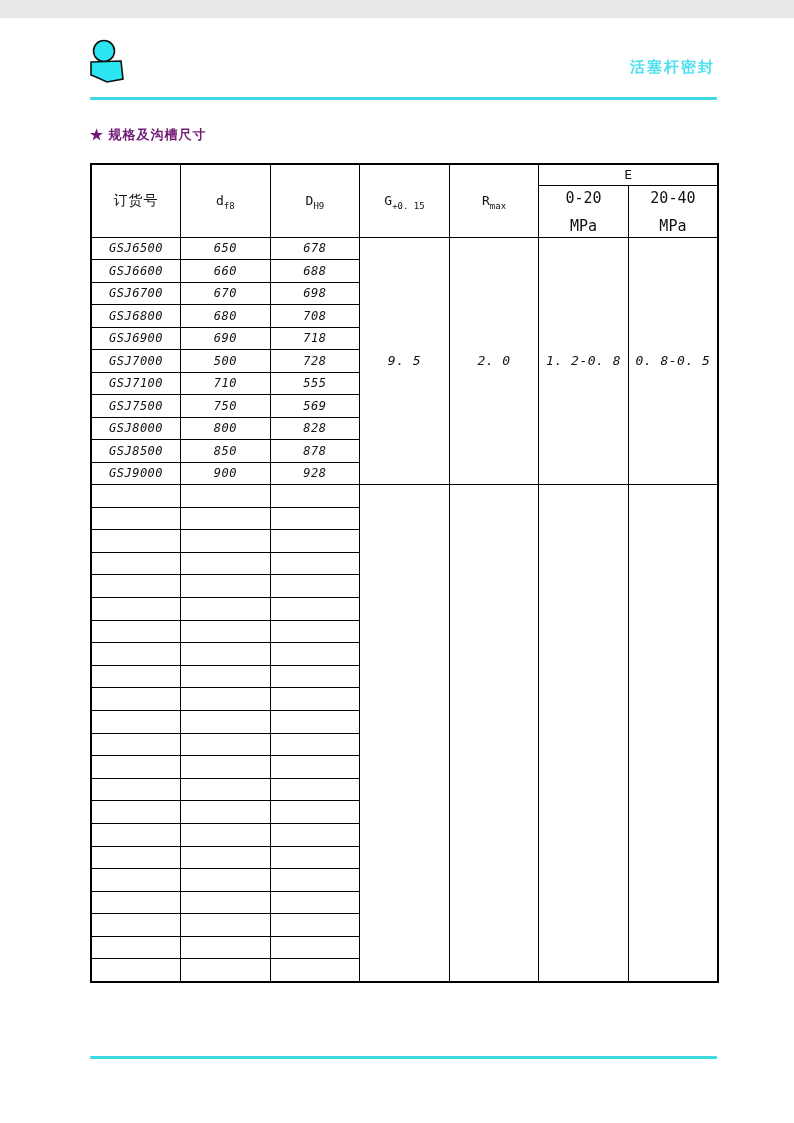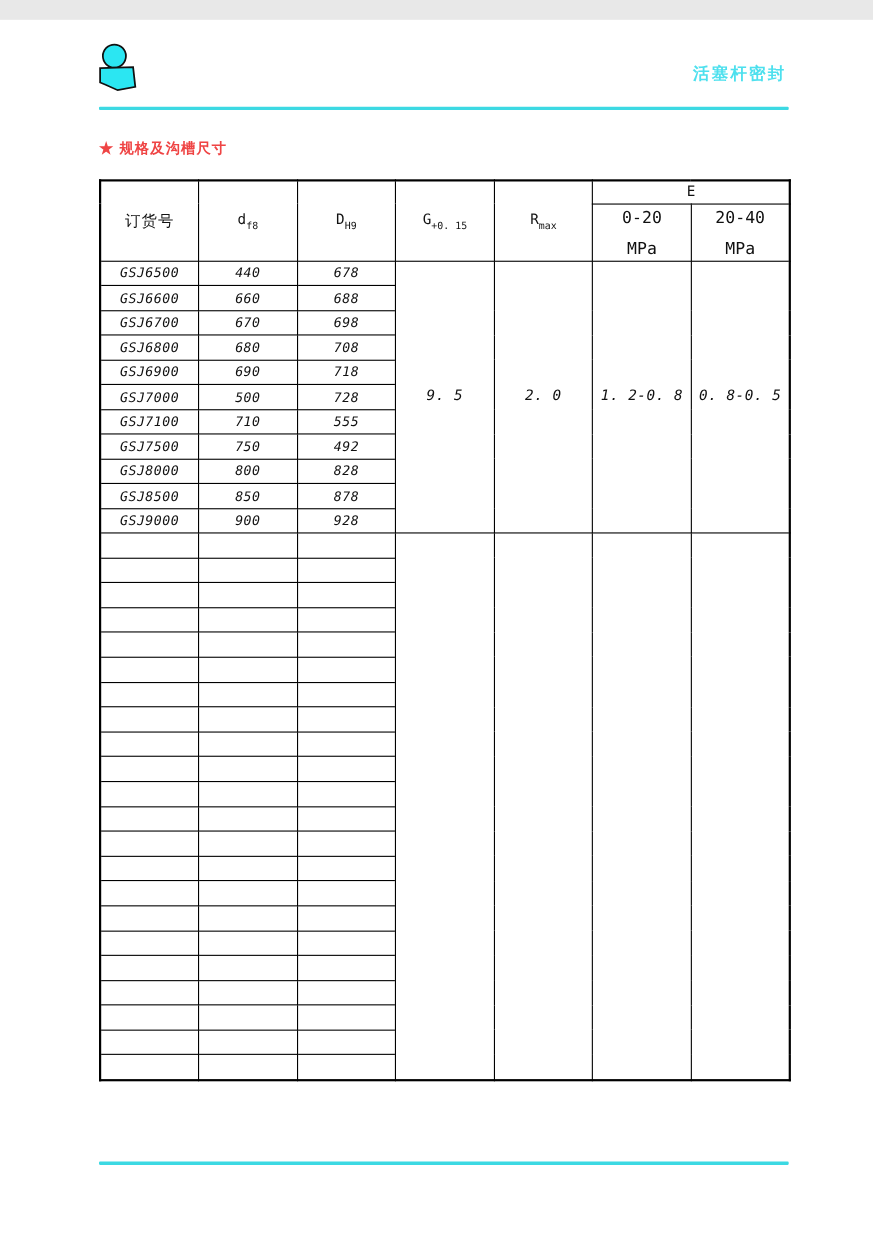--- a/index.html
+++ b/index.html
@@ -21,21 +21,21 @@
   }
   .rule{
     position:absolute;left:90px;width:627px;height:3px;
     background:#3cd9e3;border-radius:1px;
   }
   .rule.top{top:79px;}
   .rule.bottom{top:1038px;}
   
   .section-title{
     position:absolute;left:90px;top:108px;
-    font-size:13px;font-weight:bold;letter-spacing:1px;color:#ef4444;
+    font-size:13px;font-weight:bold;letter-spacing:1px;color:#701a75;
   }
   
   table.spec{
     position:absolute;left:90px;top:145px;
     width:627px;
     border-collapse:collapse;table-layout:fixed;
     border:2px solid #000;
   }
   table.spec col{width:89.57px;}
   table.spec th, table.spec td{
@@ -108,21 +108,21 @@
         </th>
         <th class="e-sub">
           <div class="range">20-40</div>
           <div class="unit">MPa</div>
         </th>
       </tr>
     </thead>
     <tbody>
         <tr class="row-data">
           <td class="cell">GSJ6500</td>
-          <td class="cell">440</td>
+          <td class="cell">650</td>
           <td class="cell">678</td>
           <td class="merged-val" rowspan="11">9. 5</td>
           <td class="merged-val" rowspan="11">2. 0</td>
           <td class="merged-val" rowspan="11">1. 2-0. 8</td>
           <td class="merged-val" rowspan="11">0. 8-0. 5</td>
         </tr>
         <tr class="row-data">
           <td class="cell">GSJ6600</td>
           <td class="cell">660</td>
           <td class="cell">688</td>
@@ -148,21 +148,21 @@
           <td class="cell">728</td>
         </tr>
         <tr class="row-data">
           <td class="cell">GSJ7100</td>
           <td class="cell">710</td>
           <td class="cell">555</td>
         </tr>
         <tr class="row-data">
           <td class="cell">GSJ7500</td>
           <td class="cell">750</td>
-          <td class="cell">492</td>
+          <td class="cell">569</td>
         </tr>
         <tr class="row-data">
           <td class="cell">GSJ8000</td>
           <td class="cell">800</td>
           <td class="cell">828</td>
         </tr>
         <tr class="row-data">
           <td class="cell">GSJ8500</td>
           <td class="cell">850</td>
           <td class="cell">878</td>

